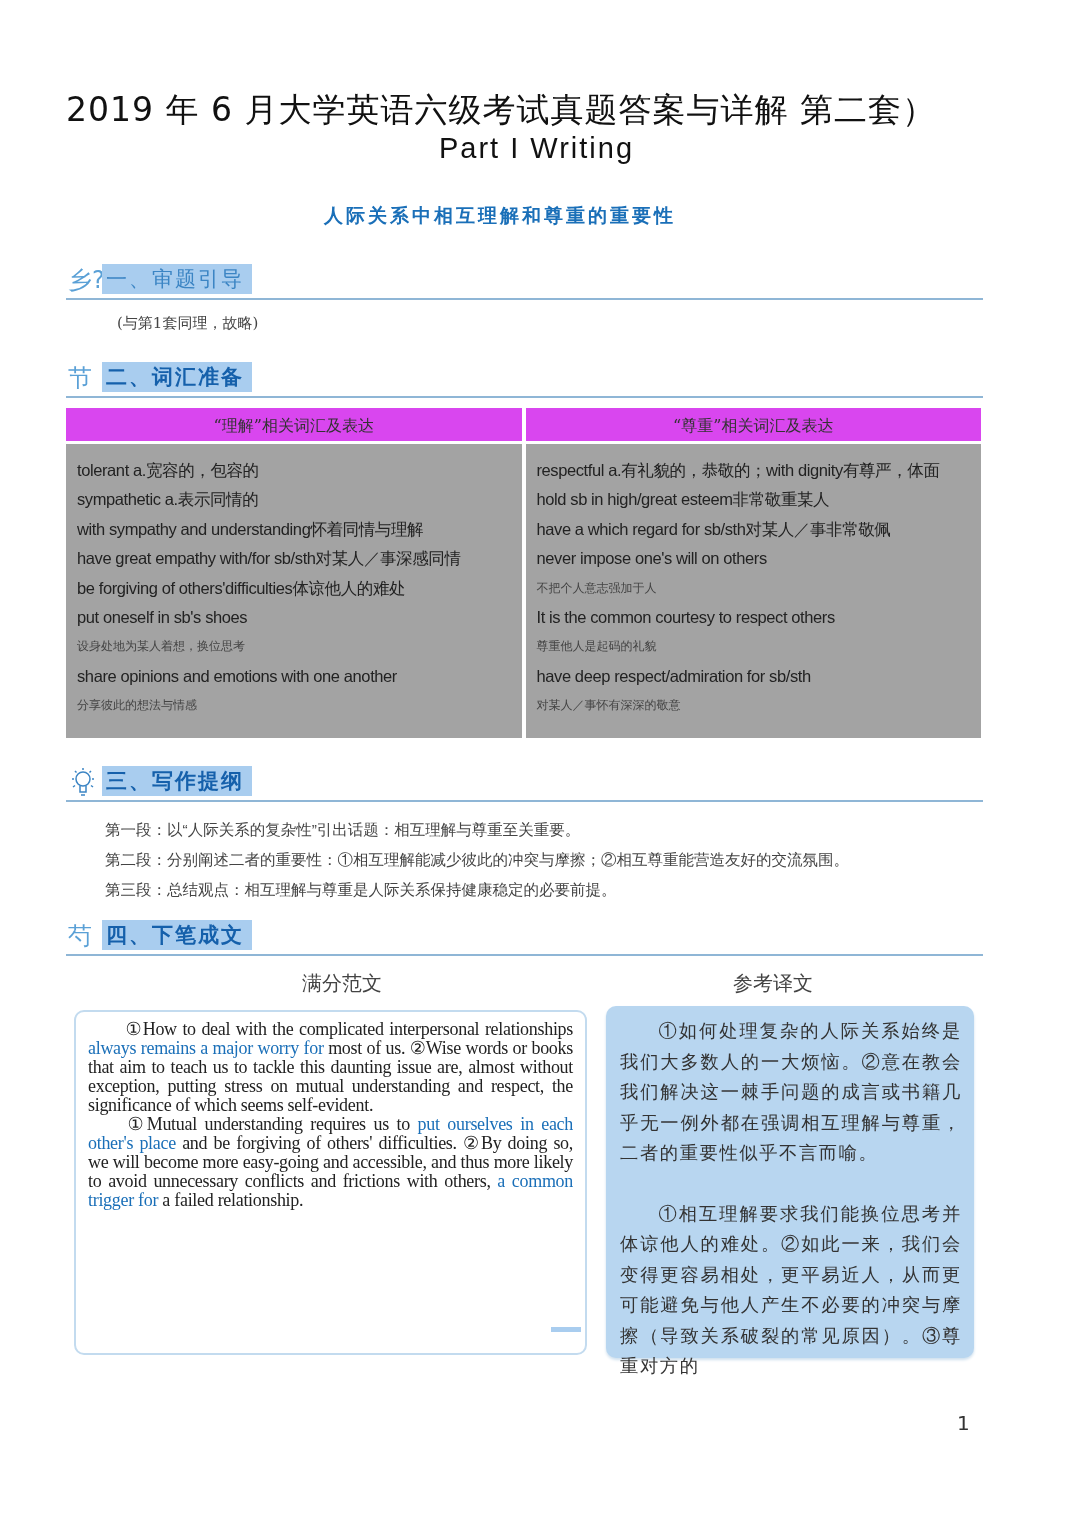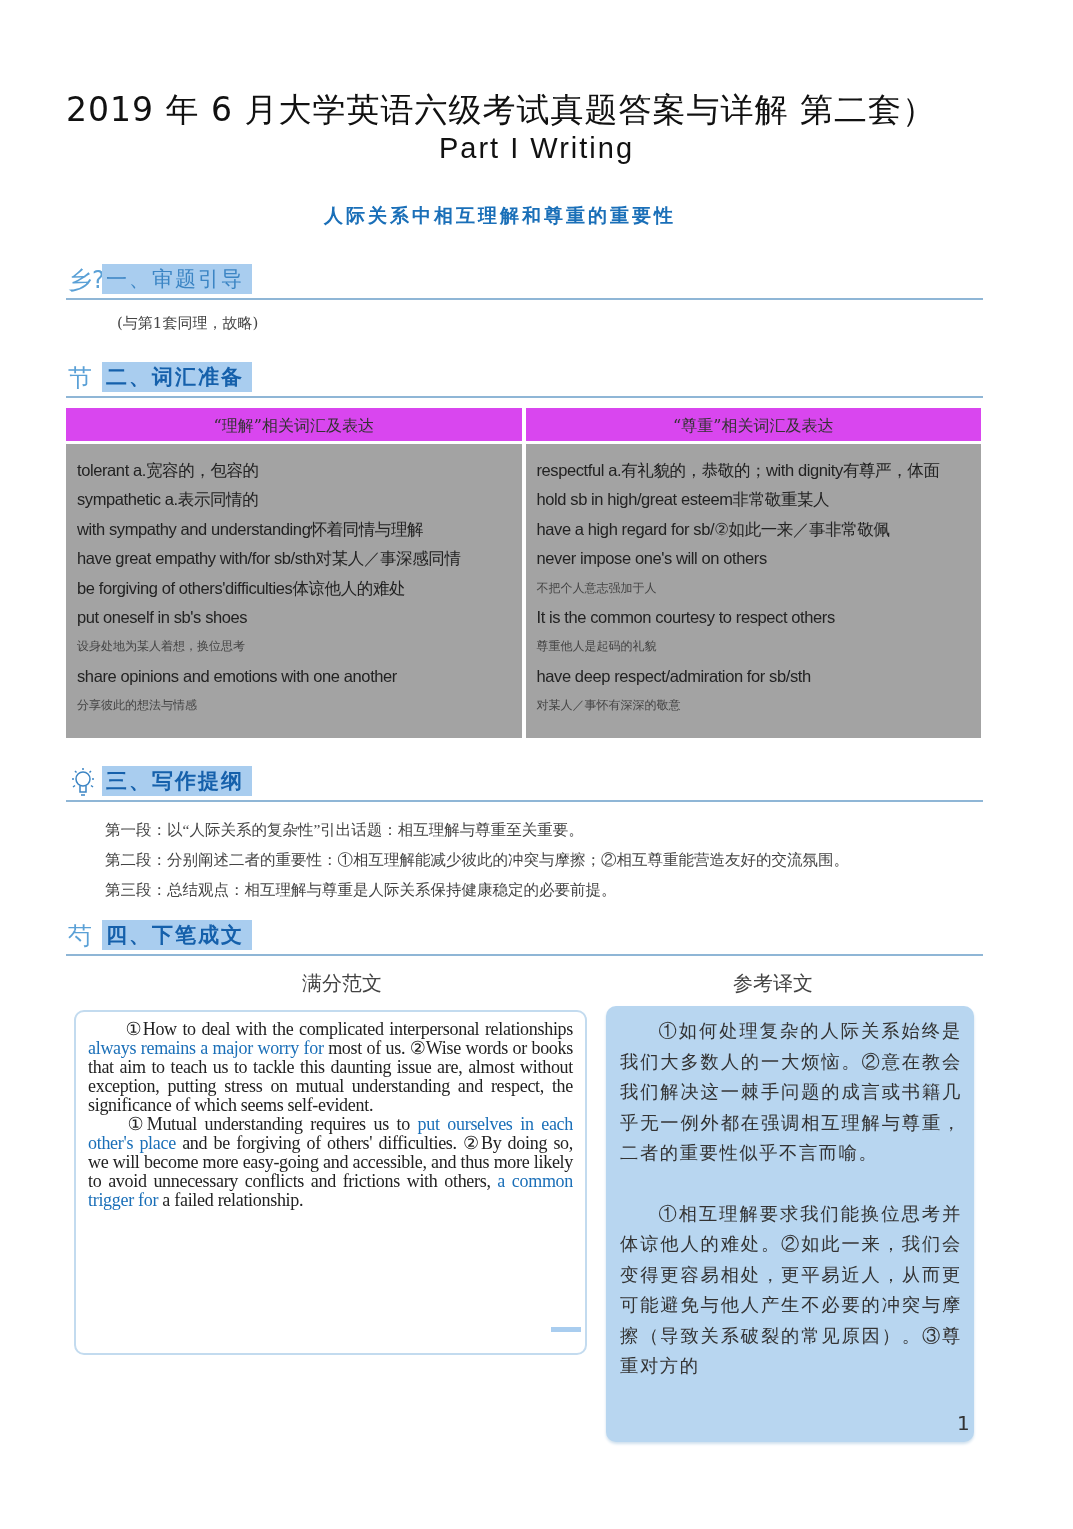--- a/index.html
+++ b/index.html
@@ -17,31 +17,31 @@
 
   .note { position: absolute; left: 117px; top: 314px; font-size: 15px; color: #444; font-family: "DejaVu Serif", serif; }
 
   .vocab { position: absolute; left: 66px; top: 408px; width: 915px; height: 330px; display: flex; gap: 4px; }
   .vocab .col { flex: 1; display: flex; flex-direction: column; }
   .vocab .col-head { height: 36px; background: #d946ef; border-bottom: 3px solid #fff; text-align: center; line-height: 36px; font-size: 16px; color: #333; font-family: "DejaVu Serif", serif; }
   .vocab .col-body { flex: 1; background: #a3a3a3; padding: 12px 10px 0 11px; }
   .vocab .row { font-size: 16.5px; line-height: 29.4px; color: #222; white-space: nowrap; letter-spacing: -0.4px; font-family: "Liberation Sans", sans-serif; }
   .vocab .row.cn { color: #444; font-family: Liberation Serif, serif; font-size: 12px; letter-spacing: 0; }
 
-  .outline { position: absolute; left: 105px; top: 815px; font-size: 15.5px; line-height: 30px; color: #444; font-family: Liberation Serif, serif; white-space: nowrap; }
+  .outline { position: absolute; left: 105px; top: 815px; font-size: 15.5px; line-height: 30px; color: #444; font-family: Liberation Sans, sans-serif; white-space: nowrap; }
 
   .col-title { position: absolute; top: 970px; font-size: 20px; color: #444; font-family: "DejaVu Serif", serif; }
 
   .essay { position: absolute; left: 74px; top: 1010px; width: 513px; height: 345px; border: 2px solid #c3dbef; border-radius: 10px; background: #fff; padding: 8px 12px 0 12px; }
   .essay p { font-size: 18px; line-height: 19px; text-align: justify; color: #222; font-family: Liberation Serif, serif; letter-spacing: -0.3px; }
   .essay p + p { margin-top: 0; }
   .essay .hl { color: #1a6fb8; }
   .essay .ind { display: inline-block; width: 36px; }
 
-  .trans { position: absolute; left: 606px; top: 1006px; width: 368px; height: 436px; background: #b8d6f0; border-radius: 10px; padding: 10px 12px 0 14px; box-shadow: 0 2px 3px #cfe0ee; }
+  .trans { position: absolute; left: 606px; top: 1006px; width: 368px; height: 352px; background: #b8d6f0; border-radius: 10px; padding: 10px 12px 0 14px; box-shadow: 0 2px 3px #cfe0ee; }
   .trans p { font-size: 18.3px; line-height: 30.5px; letter-spacing: 1.6px; color: #333; font-family: "DejaVu Serif", serif; text-align: justify; }
   .trans .ind { display: inline-block; width: 38px; }
   .trans p + p { margin-top: 30px; }
 
   .page-num { position: absolute; left: 957px; top: 1411px; font-size: 20px; color: #333; }
 </style>
 </head>
 <body>
 
 <div class="title">2019 年 6 月大学英语六级考试真题答案与详解  第二套）</div>
@@ -72,21 +72,21 @@
       <div class="row cn">设身处地为某人着想，换位思考</div>
       <div class="row">share opinions and emotions with one another</div>
       <div class="row cn">分享彼此的想法与情感</div>
     </div>
   </div>
   <div class="col">
     <div class="col-head">“尊重”相关词汇及表达</div>
     <div class="col-body">
       <div class="row">respectful a.有礼貌的，恭敬的；with dignity有尊严，体面</div>
       <div class="row">hold sb in high/great esteem非常敬重某人</div>
-      <div class="row">have a high regard for sb/②如此一来／事非常敬佩</div>
+      <div class="row">have a which regard for sb/sth对某人／事非常敬佩</div>
       <div class="row">never impose one's will on others</div>
       <div class="row cn">不把个人意志强加于人</div>
       <div class="row">It is the common courtesy to respect others</div>
       <div class="row cn">尊重他人是起码的礼貌</div>
       <div class="row">have deep respect/admiration for sb/sth</div>
       <div class="row cn">对某人／事怀有深深的敬意</div>
     </div>
   </div>
 </div>
 

